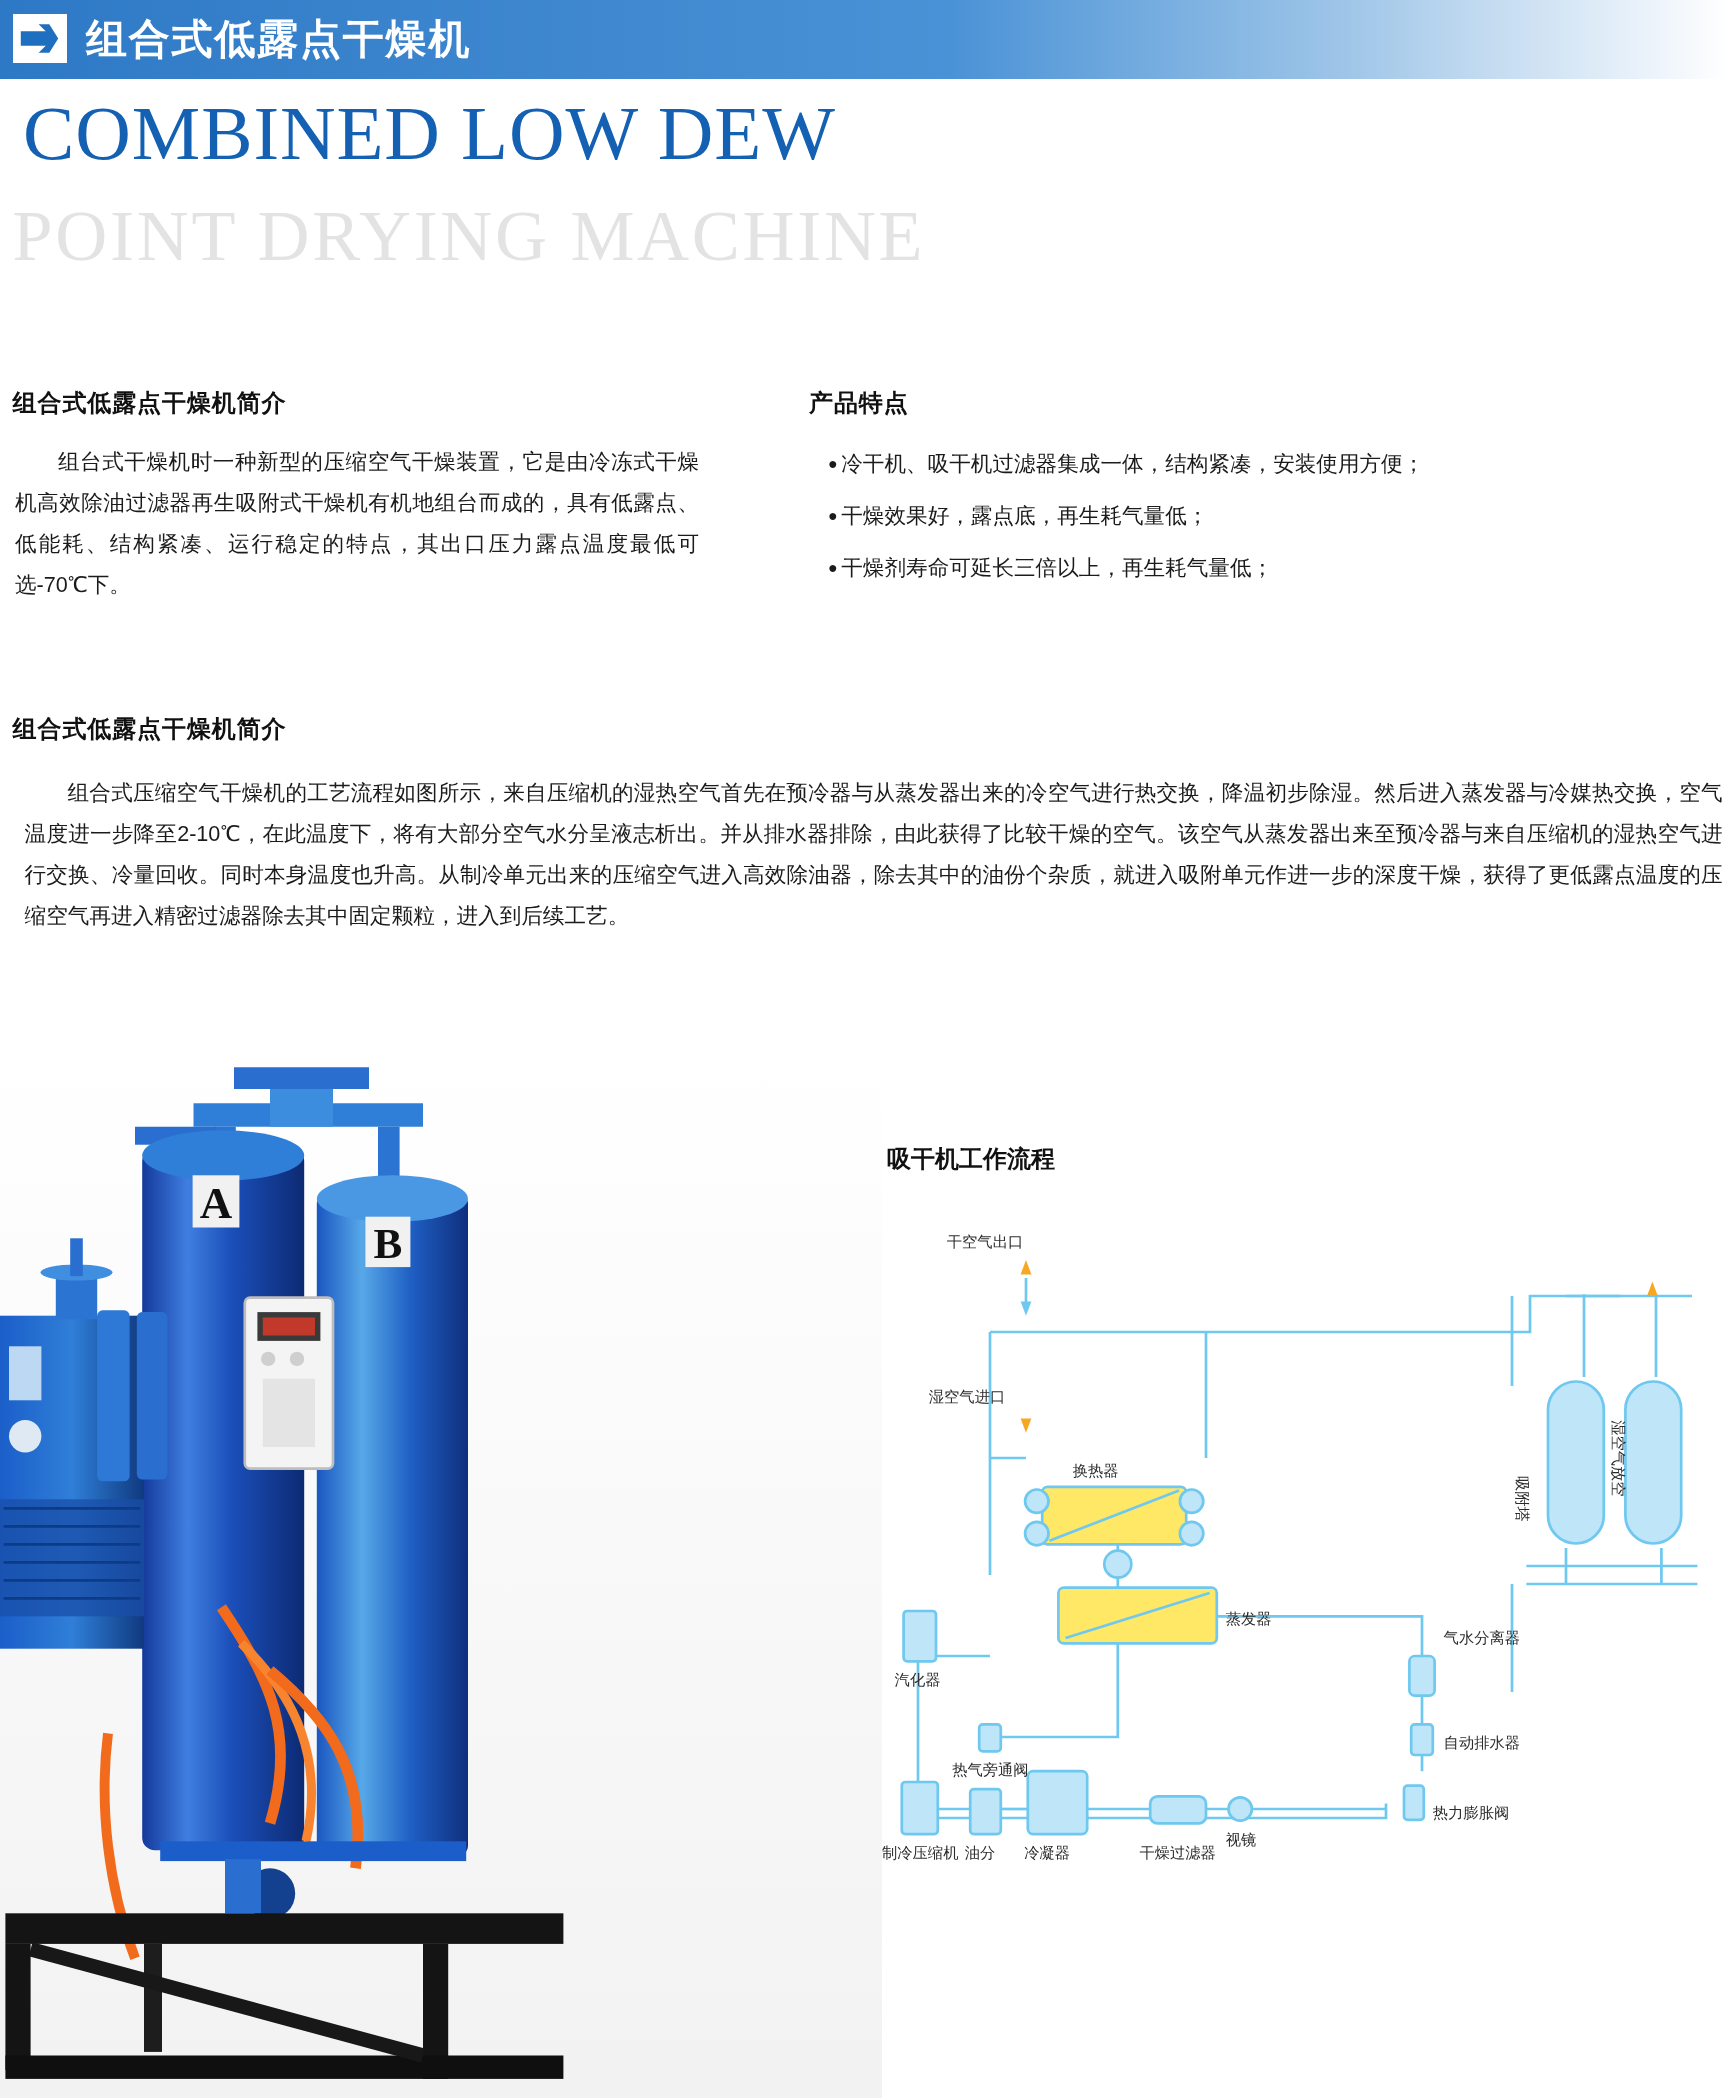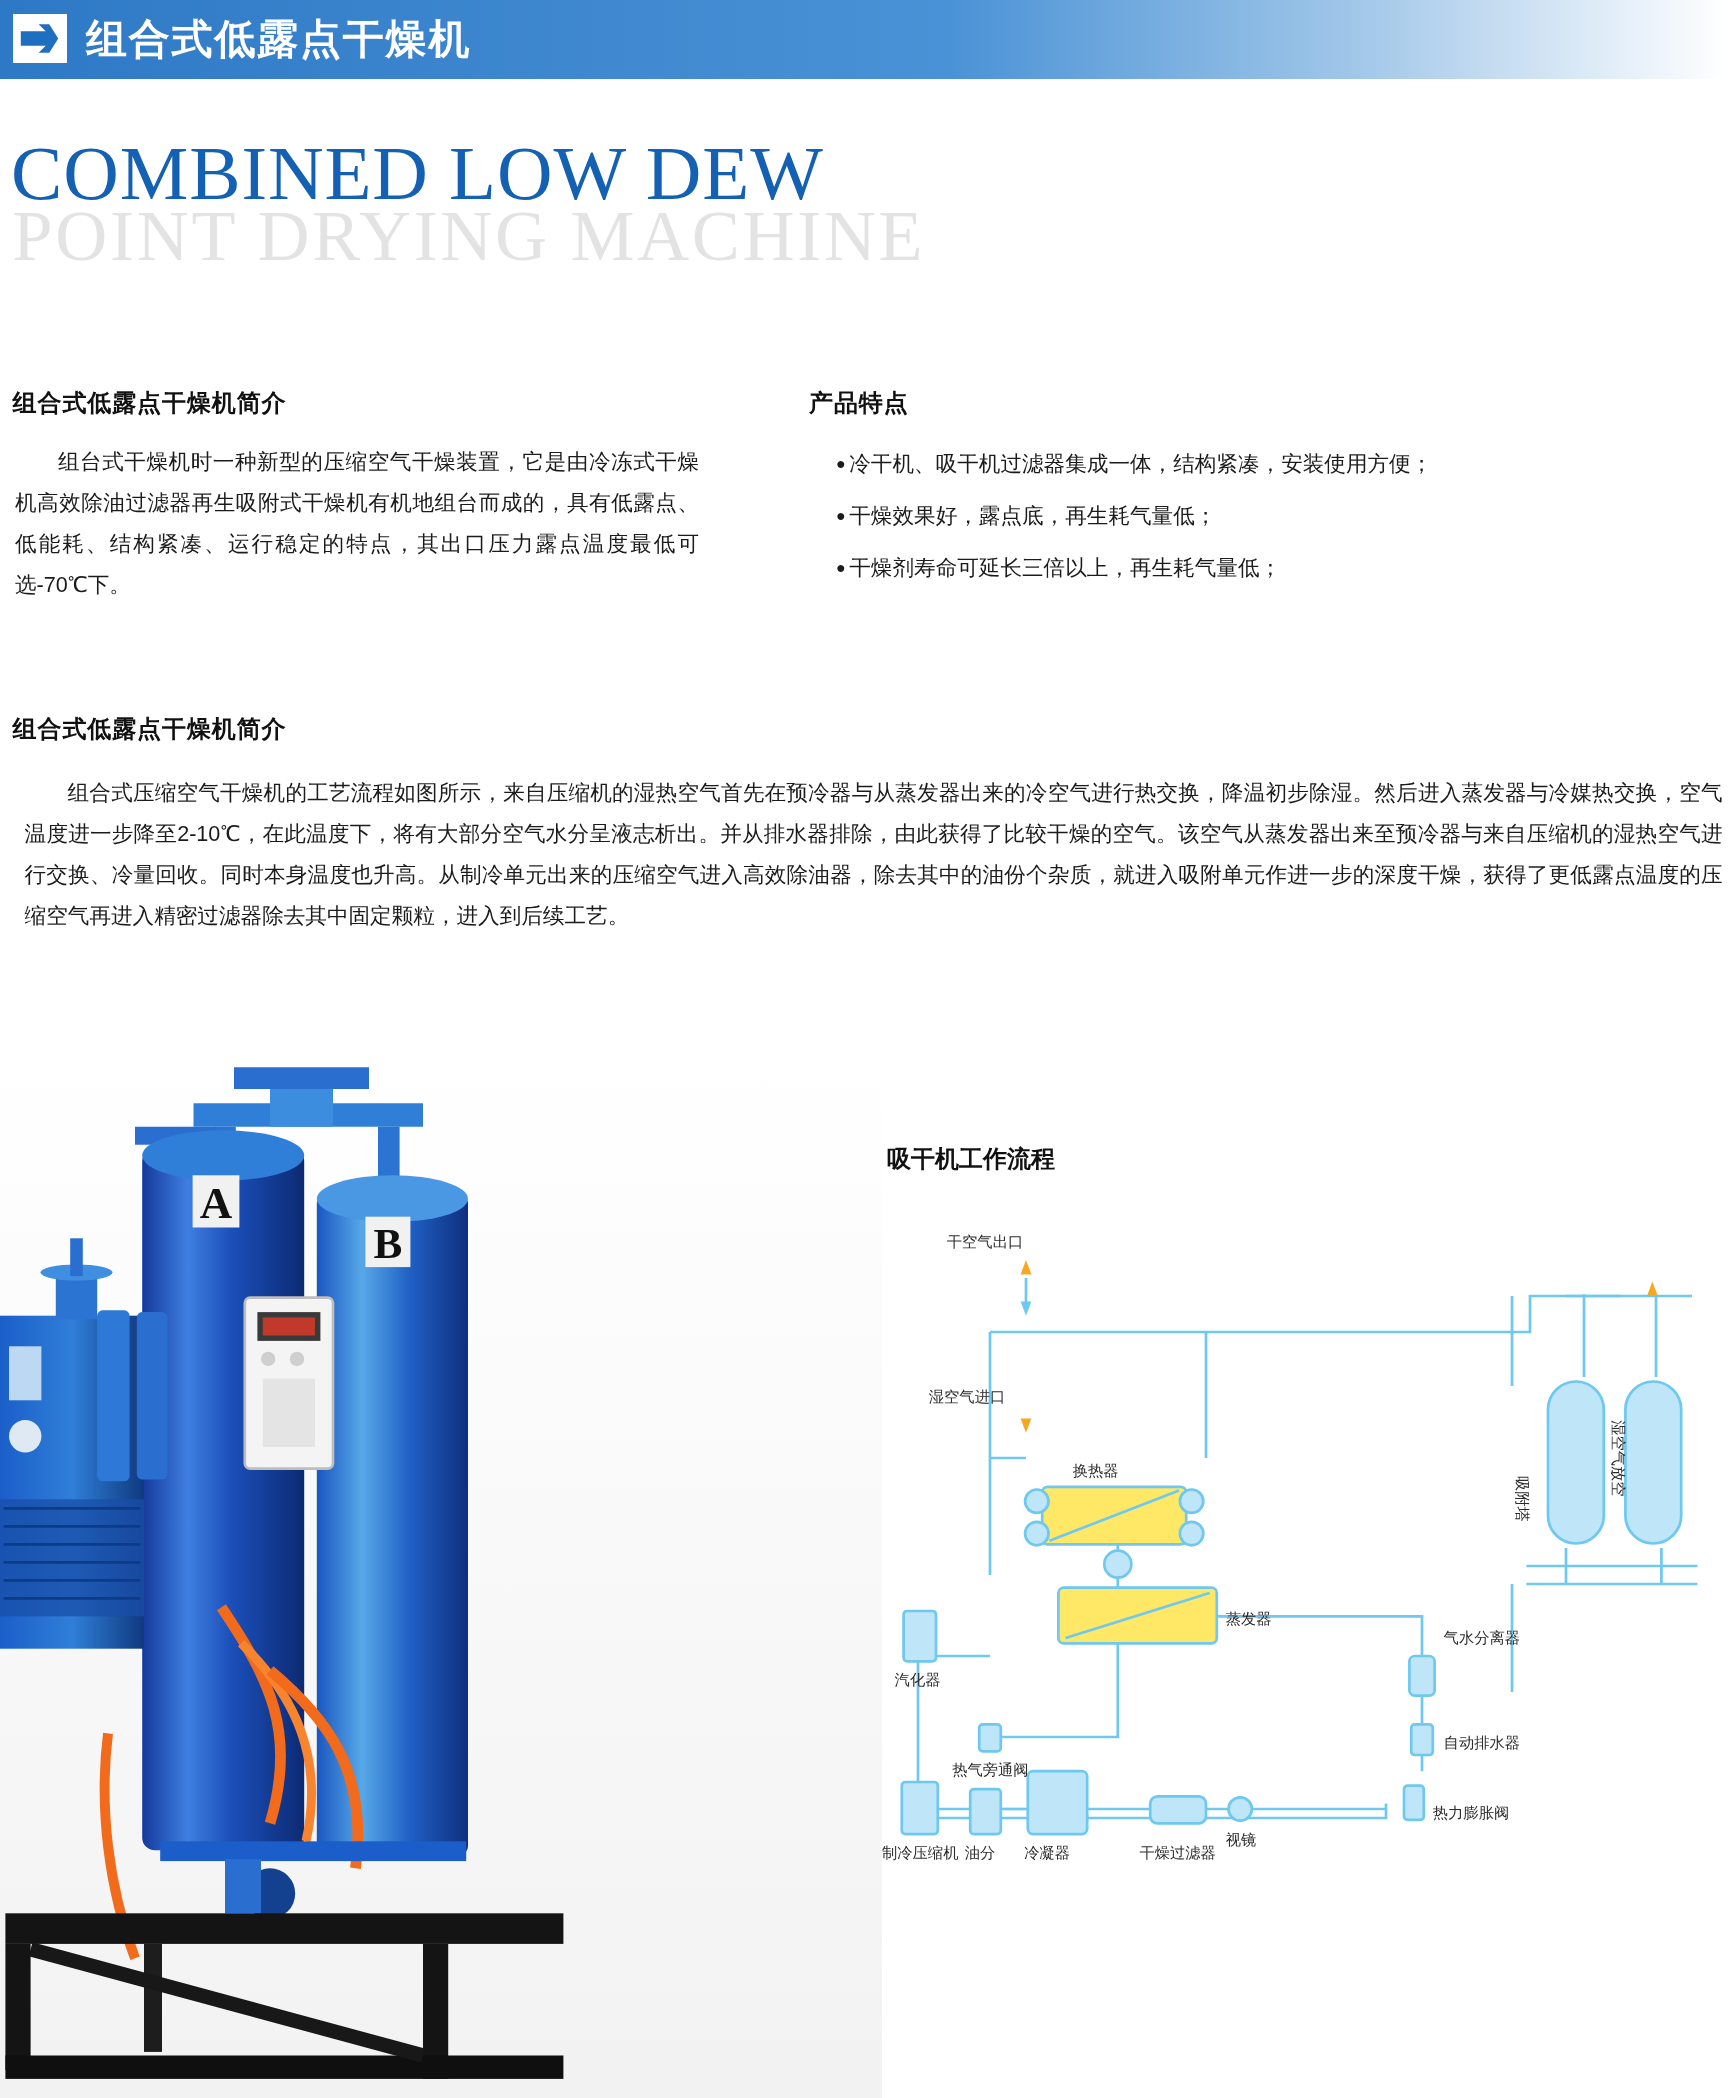--- a/index.html
+++ b/index.html
@@ -19,44 +19,43 @@
     position:absolute; left:12.6px; top:14.4px; width:54px; height:49px;
     background:#ffffff; display:flex; align-items:center; justify-content:center;
   }
   .arrow-box svg { display:block; }
   .header-cn {
     position:absolute; left:86px; top:16px;
     font-size:41px; font-weight:bold; color:#ffffff; letter-spacing:1.8px;
     line-height:47px;
   }
   .title-main {
-    position:absolute; left:11px; top:90px;
+    position:absolute; left:23px; top:90px;
     font-family:"Liberation Serif", serif;
     font-size:77px; line-height:86px; color:#1461b4; letter-spacing:0.9px;
     font-weight:normal;
-    margin-top:40px;
   }
   .title-sub {
     position:absolute; left:12.6px; top:196px;
     font-family:"Liberation Serif", serif;
     font-size:72px; line-height:81px; color:#e3e3e3; letter-spacing:2.7px;
     font-weight:normal;
   }
 
   
   .h-sec {
     position:absolute; font-size:24px; font-weight:bold; color:#111; letter-spacing:0.9px;
   }
   .body-text {
     position:absolute; font-size:21.6px; line-height:41px; color:#1b1b1b;
     text-align:justify;
   }
   .indent { text-indent:43px; }
 
-  .bullets { position:absolute;margin-left:8px; }
+  .bullets { position:absolute; }
   .bullet-row {
     font-size:21.6px; line-height:41px; color:#1b1b1b; margin-bottom:10.8px;
   }
   .bullet-row .dot { font-size:16px; vertical-align:1.8px; margin-right:3.6px; }
 
   
   .photo {
     position:absolute; left:0px; top:1049px; width:882px; height:1050px;
     background:#ffffff; overflow:hidden;
   }

